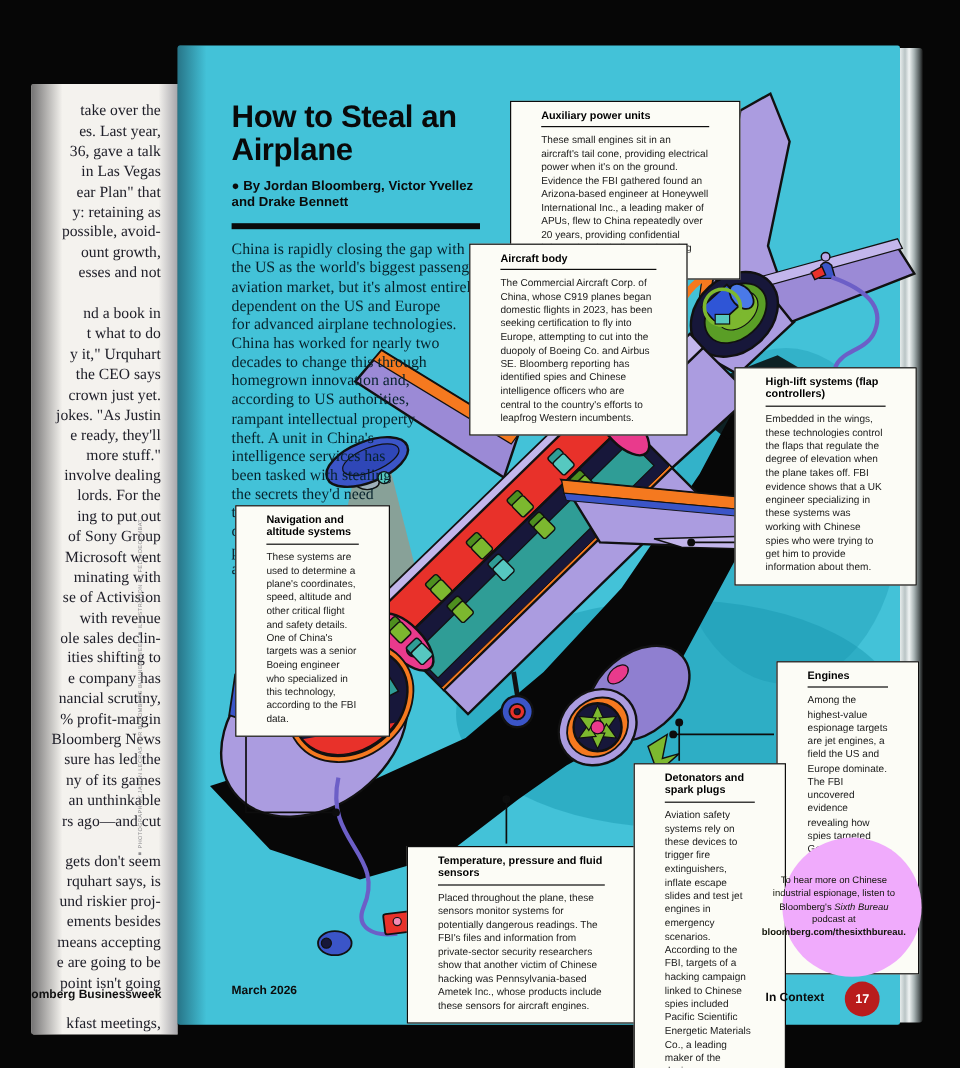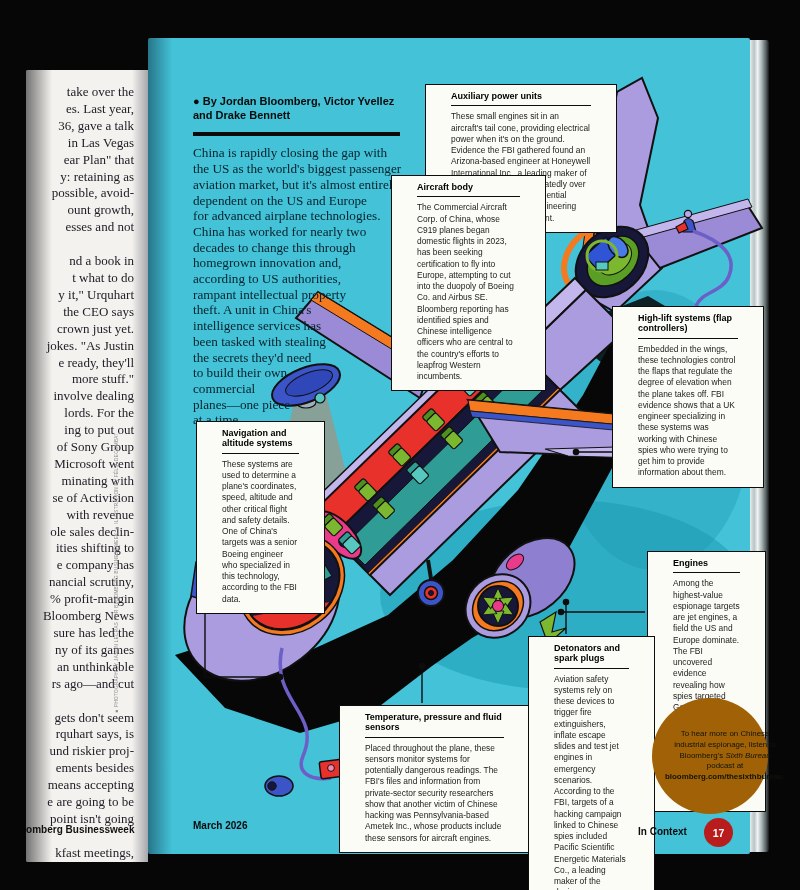--- a/index.html
+++ b/index.html
@@ -44,30 +44,30 @@
   .intro{margin-top:9px;font-family:"Liberation Serif",serif;font-size:13.2px;line-height:1.19;
          color:#07222c;white-space:pre-line;}
 
   
   .callout{position:absolute;z-index:3;background:#fcfcf6;border:1.5px solid #0d0d0d;
            padding:6px 25px 8px;box-sizing:border-box;}
   .callout h4{margin:0 0 4px;font-size:9px;line-height:1.15;font-weight:700;color:#000;}
   .callout .rule{border-top:1.5px solid #0d0d0d;margin:0 0 5px;}
   .callout p{margin:0;font-size:8.4px;line-height:1.34;color:#1b1b1b;}
   .co-aux {left:425px;top:84px; width:192px;}
-  .co-body{left:391px;top:175px;width:155px;}
+  .co-body{left:391px;top:203px;width:182px;}
   .co-high{left:612px;top:306px;width:152px;}
   .co-nav {left:196px;top:421px;width:129px;}
   .co-eng {left:647px;top:551px;width:119px;}
   .co-det {left:528px;top:636px;width:127px;}
   .co-temp{left:339px;top:705px;width:191px;}
 
   
   .podcast{position:absolute;left:652px;top:698px;width:116px;height:116px;border-radius:50%;
-           background:#a16207;z-index:3;display:flex;align-items:center;justify-content:flex-start;
+           background:#f0abfc;z-index:3;display:flex;align-items:center;justify-content:flex-end;
            text-align:center;box-sizing:border-box;padding:13px;}
   .podcast .ptxt{font-size:7.9px;line-height:1.38;color:#101408;}
   .podcast .it{font-style:italic;}
   .podcast .bd{font-weight:700;}
 
   
   .f-issue{position:absolute;left:193px;top:820px;font-weight:700;font-size:10px;color:#0b0b0b;z-index:3;}
   .f-section{position:absolute;left:638px;top:826px;font-weight:700;font-size:10px;color:#0b0b0b;z-index:3;}
   .f-pagenum{position:absolute;left:704px;top:818px;width:29px;height:29px;border-radius:50%;
              background:#b91c1c;color:#fff;font-weight:700;font-size:10.5px;z-index:3;
@@ -294,20 +294,22 @@
       <path d="M 645,612 H 564" fill="none"></path>
         <circle cx="561" cy="612" r="2.6"></circle>
       <path d="M 566,634 V 605" fill="none"></path>
         <circle cx="566" cy="602" r="2.6"></circle>
       <path d="M 422,703 V 669" fill="none"></path>
         <circle cx="422" cy="666" r="2.6"></circle>
     </g>
   </svg>
 
   <div class="article-header">
+    <h1 class="title">How to Steal an
+Airplane</h1>
     <div class="byline">● By Jordan Bloomberg, Victor Yvellez
 and Drake Bennett</div>
     <div class="title-rule"></div>
     <div class="intro">China is rapidly closing the gap with
 the US as the world's biggest passenger
 aviation market, but it's almost entirely
 dependent on the US and Europe
 for advanced airplane technologies.
 China has worked for nearly two
 decades to change this through

